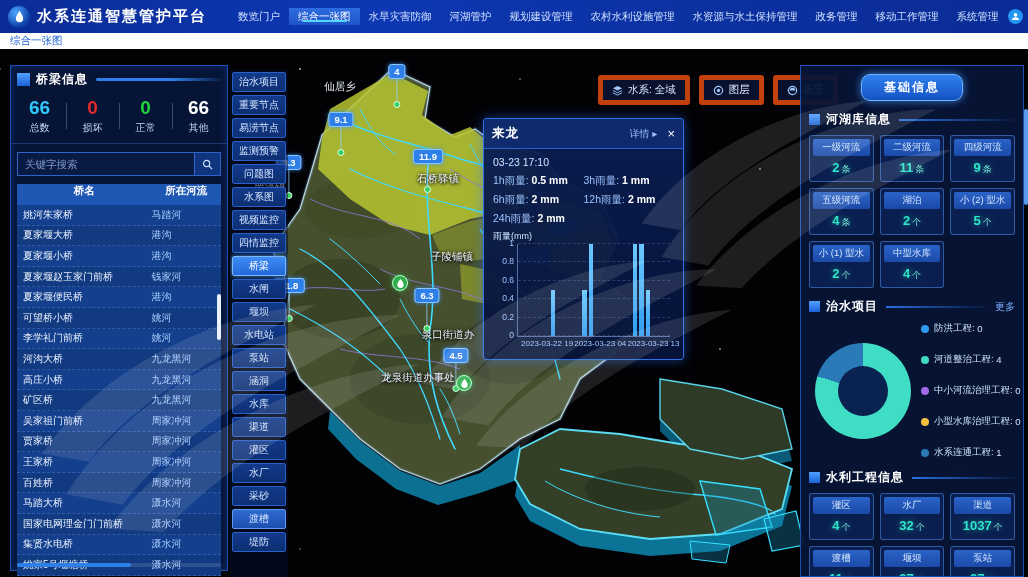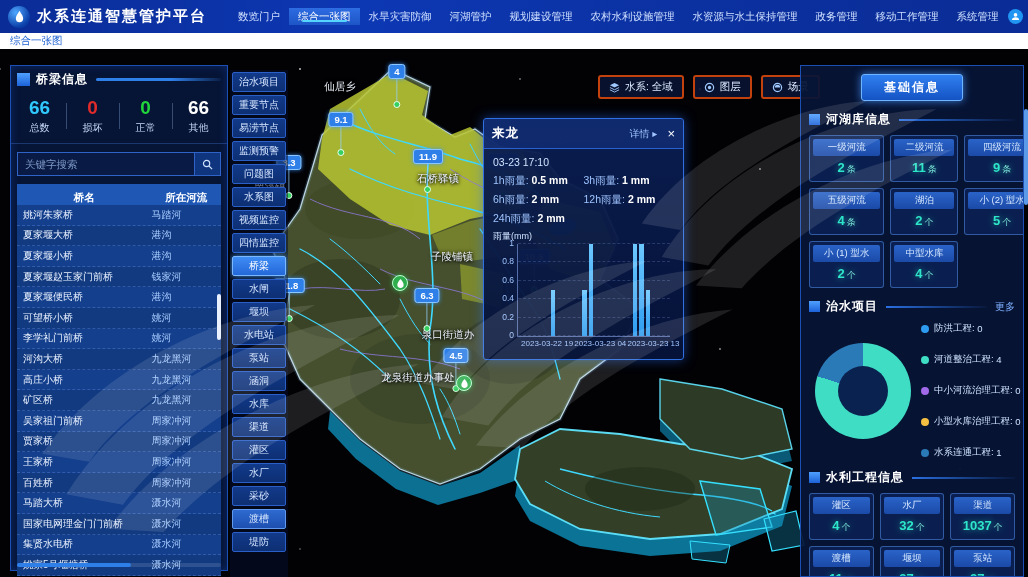--- a/index.html
+++ b/index.html
@@ -45,21 +45,21 @@
     background:#35d060; border:1px solid #eafff0; }
 
   .eco-marker { position:absolute; z-index:5; width:16px; height:16px; border-radius:50%;
     background:#2fae4e; border:1px solid #bfffd2; display:flex; align-items:center;
     justify-content:center; transform:translate(-50%,-50%); cursor:pointer;
     box-shadow:0 0 5px rgba(40,200,90,.7); }
 
   
   .map-btns { position:absolute; top:26px; left:598px; display:flex; gap:9px; z-index:15; }
   .map-btn { display:flex; align-items:center; gap:5px; background:rgba(9,20,52,.88);
-    border:2px solid #c2410c; border-radius:3px; color:#dce8ff; font-size:10.5px;
+    border:5px solid #c2410c; border-radius:3px; color:#dce8ff; font-size:10.5px;
     padding:3px 9px; cursor:pointer; white-space:nowrap; }
 
   
   .layer-strip { position:absolute; left:230px; top:21px; bottom:0; width:58px; z-index:25;
     background:rgba(6,16,44,.55); padding:2px; overflow:hidden; }
   .layer-btn { width:54px; height:20px; margin:0 auto 3px; display:flex; align-items:center;
     justify-content:center; font-size:10px; color:#d6e6ff; cursor:pointer; border-radius:2px;
     background:linear-gradient(#123a8a,#0d2f73); border:1px solid #2b5fc8; white-space:nowrap; }
   .layer-btn.active { background:linear-gradient(#3f8cf5,#2468d8); color:#fff; border-color:#7ab8ff;
     box-shadow:0 0 6px rgba(70,160,255,.9); }
@@ -79,21 +79,21 @@
   .bridge-stat .num { font-size:19px; font-weight:bold; }
   .bridge-stat .lbl { font-size:10px; color:#c2d6f5; margin-top:2px; }
   .search-row { display:flex; margin:8px 6px 8px; height:24px; border:1px solid #2f63c8;
     background:rgba(10,28,72,.8); }
   .search-input { flex:1; background:transparent; border:none; outline:none; color:#cfe3ff;
     font-size:10.5px; padding:0 7px; font-family:inherit;}
   .search-input::placeholder { color:#7e99c8; }
   .search-btn { width:26px; border-left:1px solid #2f63c8; background:#10357f; display:flex;
     align-items:center; justify-content:center; cursor:pointer; }
   .bridge-table { position:relative; margin:0 6px; height:392px; overflow:hidden; }
-  .bt-header { display:flex; background:#1e57b4; height:21px; align-items:flex-end; }
+  .bt-header { display:flex; background:#1e57b4; height:21px; align-items:flex-start; }
   .bt-header .c1,.bt-header .c2 { color:#fff; font-size:10.5px; font-weight:bold; text-align:center;}
   .c1 { width:63%; padding-left:6px; } .c2 { width:37%; padding-left:6px; }
   .bt-row { display:flex; height:20.6px; align-items:center; background:#133f8d;
     border-bottom:1px dashed rgba(130,170,255,.28); cursor:pointer; }
   .bt-row:nth-child(odd) { background:#123a80; }
   .bt-row .c1 { color:#eaf2ff; font-size:10px; text-align:left; white-space:nowrap; overflow:hidden; }
   .bt-row .c2 { color:#a8ccff; font-size:10px; text-align:left; white-space:nowrap; overflow:hidden; }
   .v-scroll { position:absolute; right:0; top:110px; width:4px; height:46px; background:#e9f1ff;
     border-radius:2px; z-index:2; cursor:pointer;}
   .h-scroll { position:absolute; left:6px; right:6px; bottom:3px; height:4px;
@@ -125,34 +125,34 @@
   .bars { position:absolute; inset:0; display:flex; align-items:flex-end; }
   .bar-slot { flex:1; display:flex; align-items:flex-end; justify-content:center; height:100%; }
   .rain-bar { width:68%; background:linear-gradient(#6cc8ff,#2f9df0); }
   .rain-xtick { position:absolute; bottom:-12px; font-size:8px; color:#9fc4ff; white-space:nowrap; }
 
   
   .right-panel { position:absolute; left:800px; right:4px; top:16px; bottom:0; z-index:30;
     background:rgba(6,20,55,.93); border:1px solid #1c4fb4; padding:8px 8px 4px; overflow:hidden;}
   .base-btn { display:block; margin:0 auto 10px; padding:4px 22px; color:#fff; font-size:12px;
     font-weight:bold; letter-spacing:2px; background:linear-gradient(#2f7ff0,#1453c4);
-    border:1px solid #6fb4ff; border-radius:3px; cursor:pointer;
+    border:1px solid #6fb4ff; border-radius:9px; cursor:pointer;
     box-shadow:0 0 8px rgba(70,150,255,.8); }
   .section { margin-bottom:10px; }
   .sec-head { display:flex; align-items:center; margin-bottom:7px; }
   .sec-chip { width:11px; height:11px; background:linear-gradient(#4fa0ff,#1c62d8); margin-right:6px;}
   .sec-title { color:#fff; font-size:12px; font-weight:bold; letter-spacing:1px; }
   .sec-line { flex:1; height:2px; margin-left:8px;
     background:linear-gradient(90deg,#2a6fe0,rgba(42,111,224,.05)); }
   .sec-more { color:#7fb0ff; font-size:10px; margin-left:8px; cursor:pointer; }
   .cards { display:grid; grid-template-columns:repeat(3,1fr); gap:6px; }
   .stat-card { border:1px solid rgba(80,140,230,.55); background:rgba(14,42,104,.55);
     border-radius:3px; padding:3px; text-align:center; }
   .stat-card .cl { background:linear-gradient(#2a63c8,#1b4aa8); border-radius:2px;
-    color:#d6e8ff; font-size:9.5px; padding:2px 11px; white-space:nowrap; overflow:hidden; }
+    color:#d6e8ff; font-size:9.5px; padding:2px 0; white-space:nowrap; overflow:hidden; }
   .stat-card .cv { color:#2ee6c9; font-size:13px; font-weight:bold; padding:4px 0 2px;
     text-shadow:0 0 6px rgba(46,230,201,.6); }
   .stat-card .cu { font-size:9px; font-weight:normal; margin-left:2px; color:#7fe8d8; }
   .projects-flex { display:flex; align-items:center; gap:10px; }
   .donut-wrap { width:96px; height:96px; flex:0 0 auto; position:relative; margin-left:6px;}
   .donut { width:96px; height:96px; border-radius:50%; }
   .donut::after { content:""; position:absolute; left:23px; top:23px; width:50px; height:50px;
     border-radius:50%; background:#0a2250; }
   .legend { display:flex; flex-direction:column; gap:18px; }
   .legend-row { display:flex; align-items:center; font-size:9.5px; color:#cfe3ff; white-space:nowrap;}

